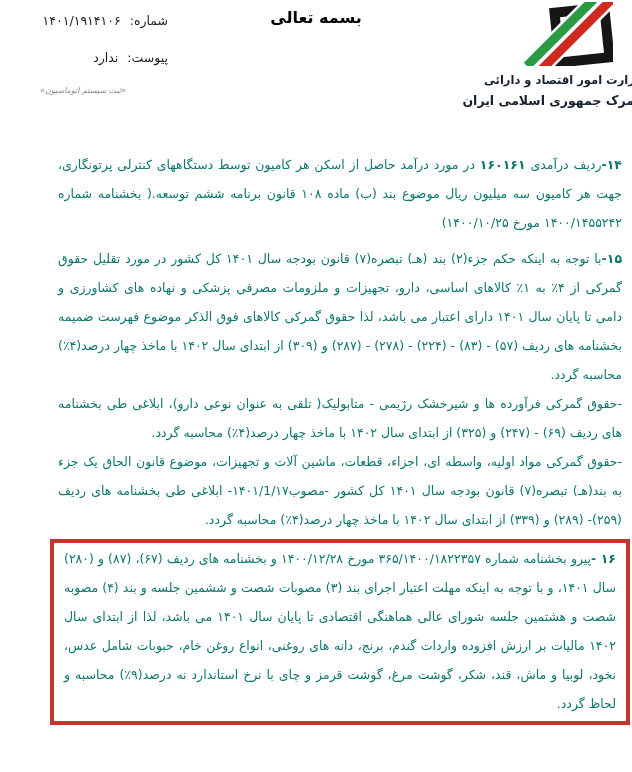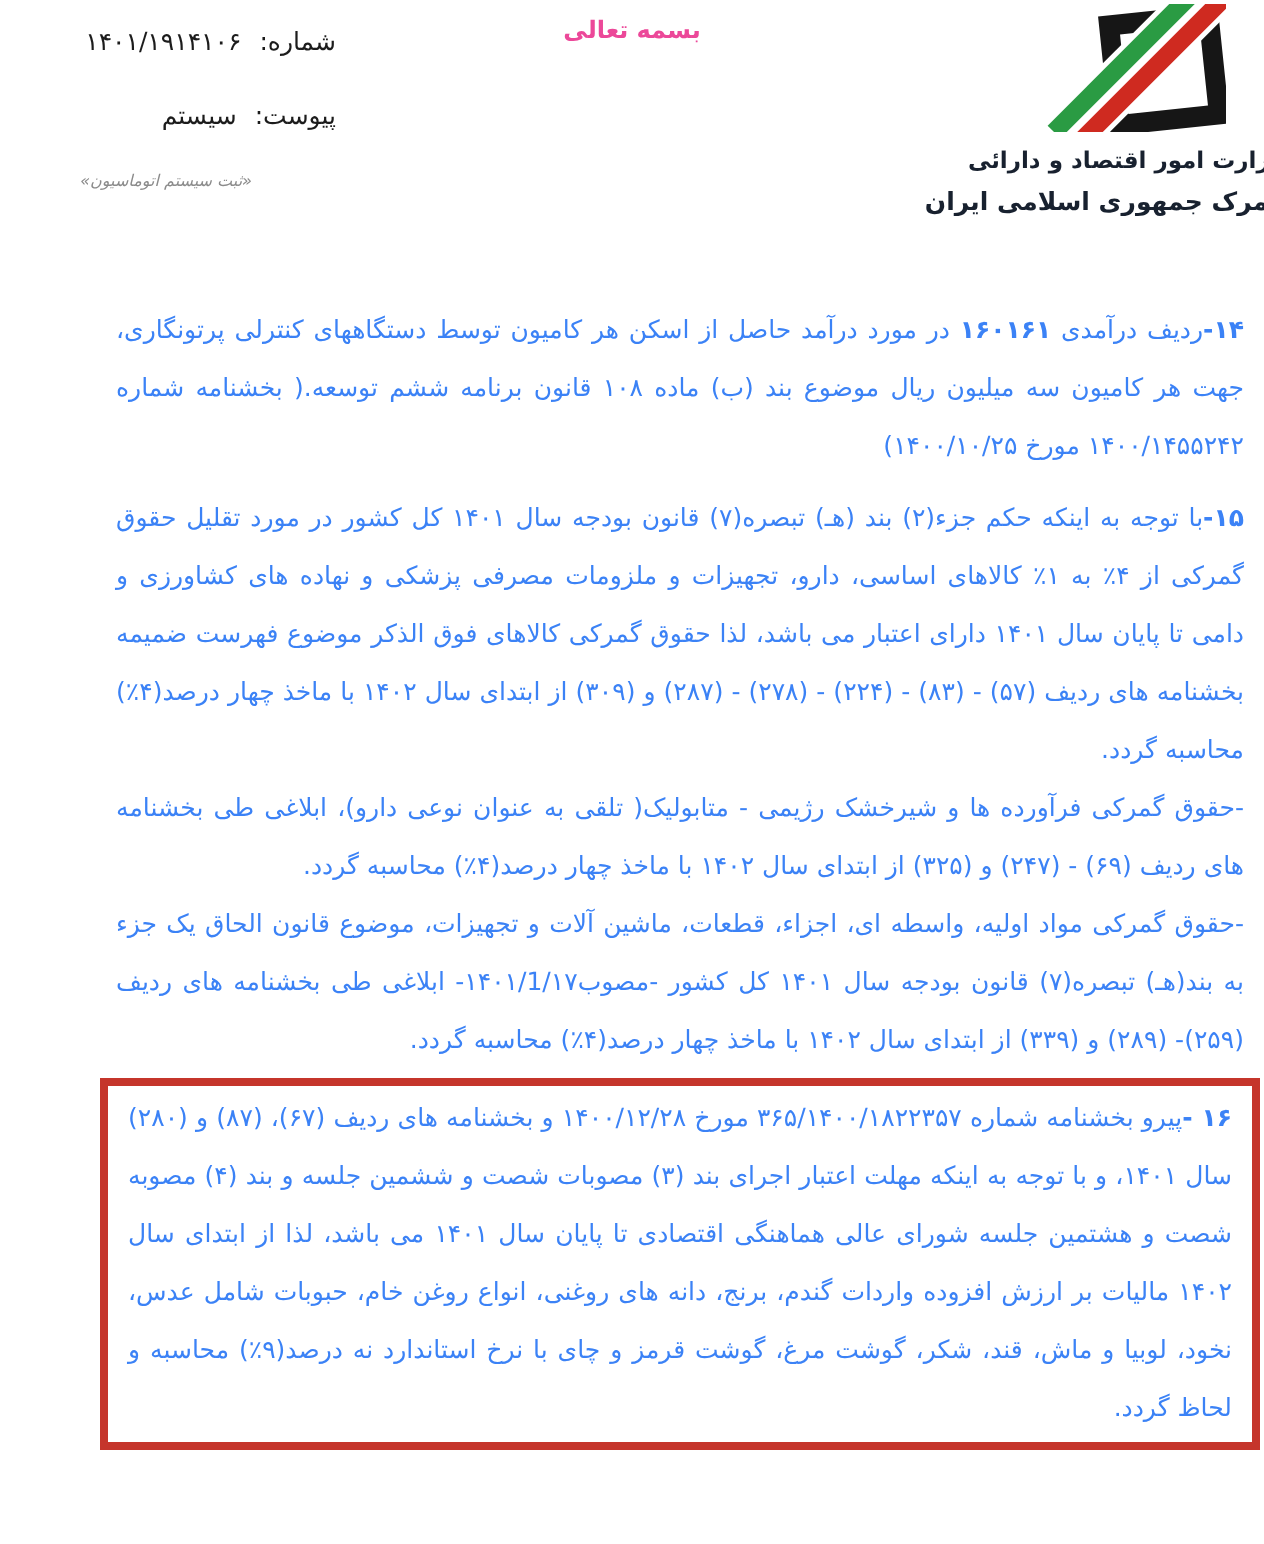--- a/index.html
+++ b/index.html
@@ -27,41 +27,41 @@
   .automation {
     margin-top: 1px; margin-right: 42px;
     width: 118px;
     font-size: 8px; color: #8b8b8b;
     text-align: right; white-space: nowrap; font-style: italic;
   }
 
   .hdr-center {
     position: absolute; top: 8px; right: 50%;
     transform: translateX(50%);
-    font-weight: bold; font-size: 12px; color: #ec4899;
+    font-weight: bold; font-size: 16px; color: #000000;
     white-space: nowrap;
   }
 
   .hdr-right {
     position: absolute; top: 2px; right: -10px;
     width: 152px;
     text-align: center;
     font-weight: bold;
     color: #18212f;
   }
   .logo { display: block; margin: 0 auto 4px auto; }
   .org-l1 { font-size: 11.5px; line-height: 20px; white-space: nowrap; }
   .org-l2 { font-size: 12.5px; line-height: 22px; white-space: nowrap; }
 
   
   .docbody {
     position: absolute; top: 150px; right: 10px; left: 10px;
     font-size: 12.5px; line-height: 29px;
     text-align: justify;
-    color: #3b82f6;
+    color: #0f766e;
     margin-left: 48px;
   }
   .para { margin-bottom: 7px; }
   .para.tight { margin-bottom: 0; }
   .para b { font-weight: bold; }
 
   .redbox {
     border: 4px solid #1d4ed8;
     margin: 5px -8px 9px -8px;
     padding: 1px 10px 3px 10px;
@@ -73,21 +73,21 @@
 </head>
 <body>
 
 <div class="page">
 
   <div class="hdr-left">
     <div class="meta-row">
       <span class="lbl">شماره:</span><span>۱۴۰۱/۱۹۱۴۱۰۶</span>
     </div>
     <div class="meta-row">
-      <span class="lbl">پیوست:</span><span>سیستم</span>
+      <span class="lbl">پیوست:</span><span>ندارد</span>
     </div>
     <div class="automation">«ثبت سیستم اتوماسیون»</div>
   </div>
 
   <div class="hdr-center">بسمه تعالی</div>
 
   <div class="hdr-right">
     <svg class="logo" width="94" height="64" viewBox="0 0 94 64" aria-hidden="true">
       <g transform="rotate(-6 63 33)">
         <rect x="38" y="8" width="50" height="50" fill="none" stroke="#161616" stroke-width="10"></rect>

